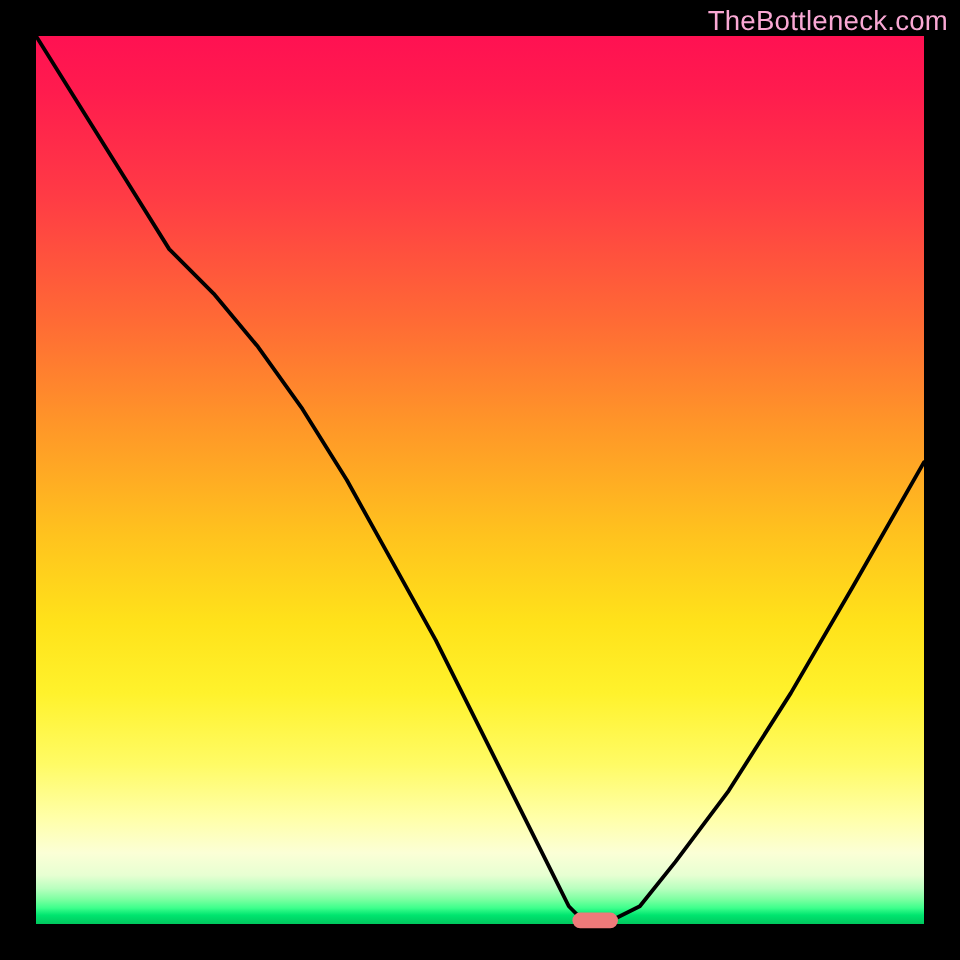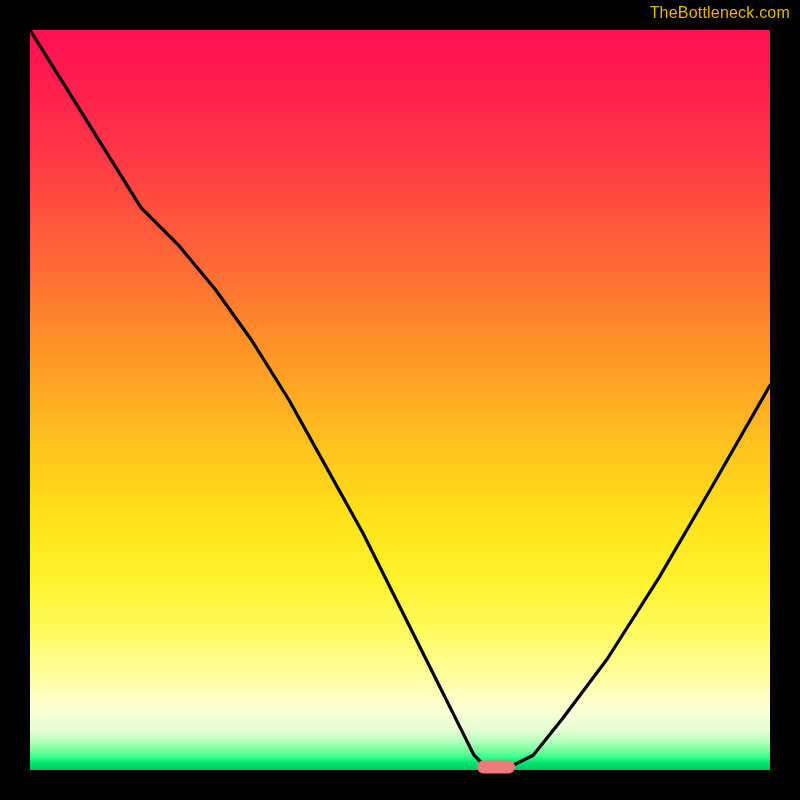--- a/index.html
+++ b/index.html
@@ -14,23 +14,23 @@
   .frame {
     position: relative;
     width: 800px;
     height: 800px;
     background: #000;
   }
   .watermark {
     position: absolute;
     top: 4px;
     right: 10px;
-    font-size: 16px;
+    font-size: 23px;
     font-weight: 500;
-    color: #eab308;
+    color: #f9a8d4;
     letter-spacing: 0.2px;
     z-index: 5;
   }
   .plot-area {
     position: absolute;
     left: 30px;
     top: 30px;
     width: 740px;
     height: 740px;
   }

